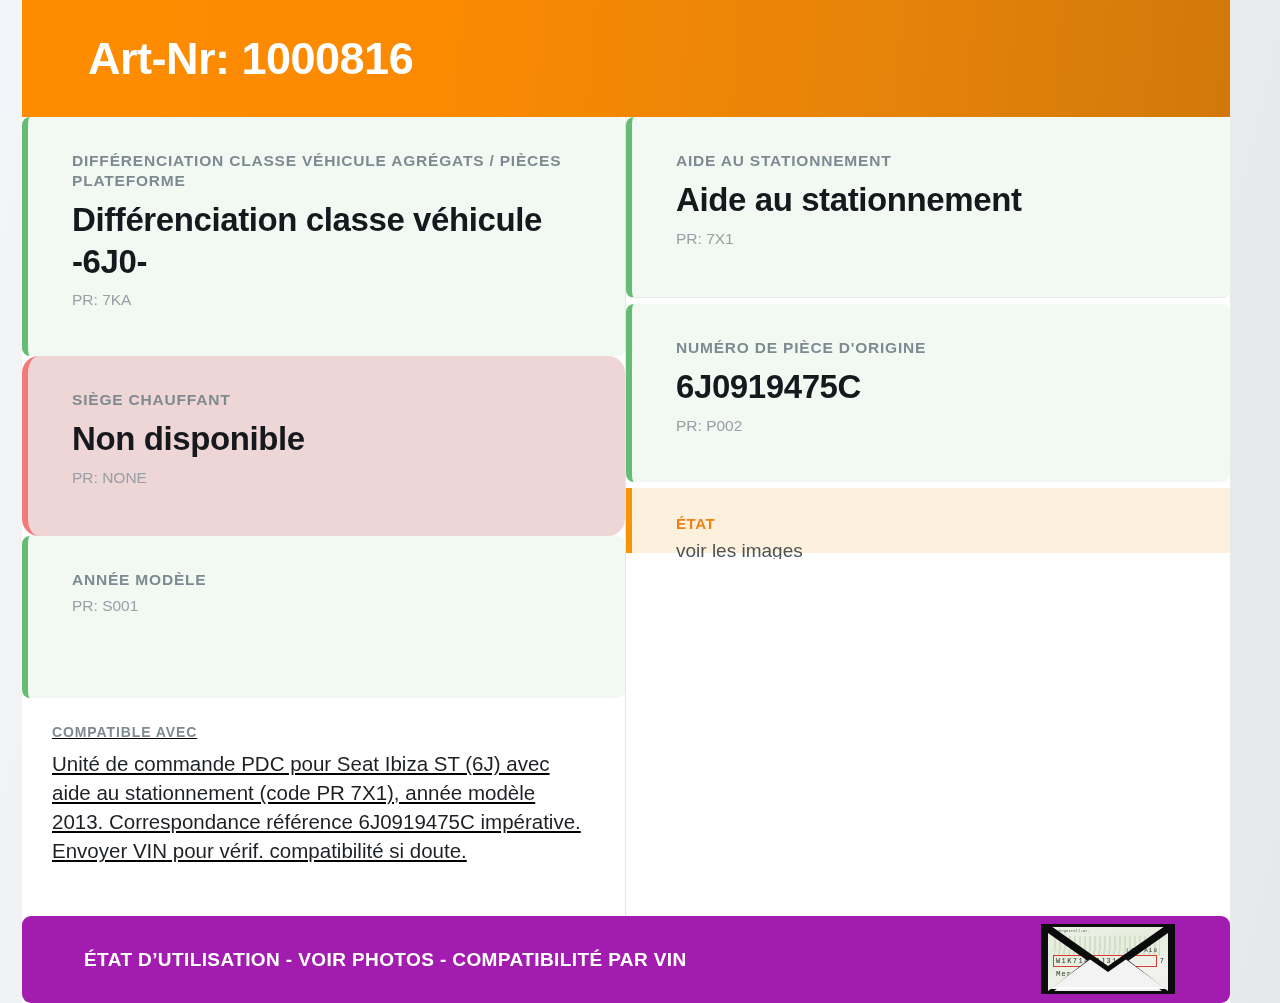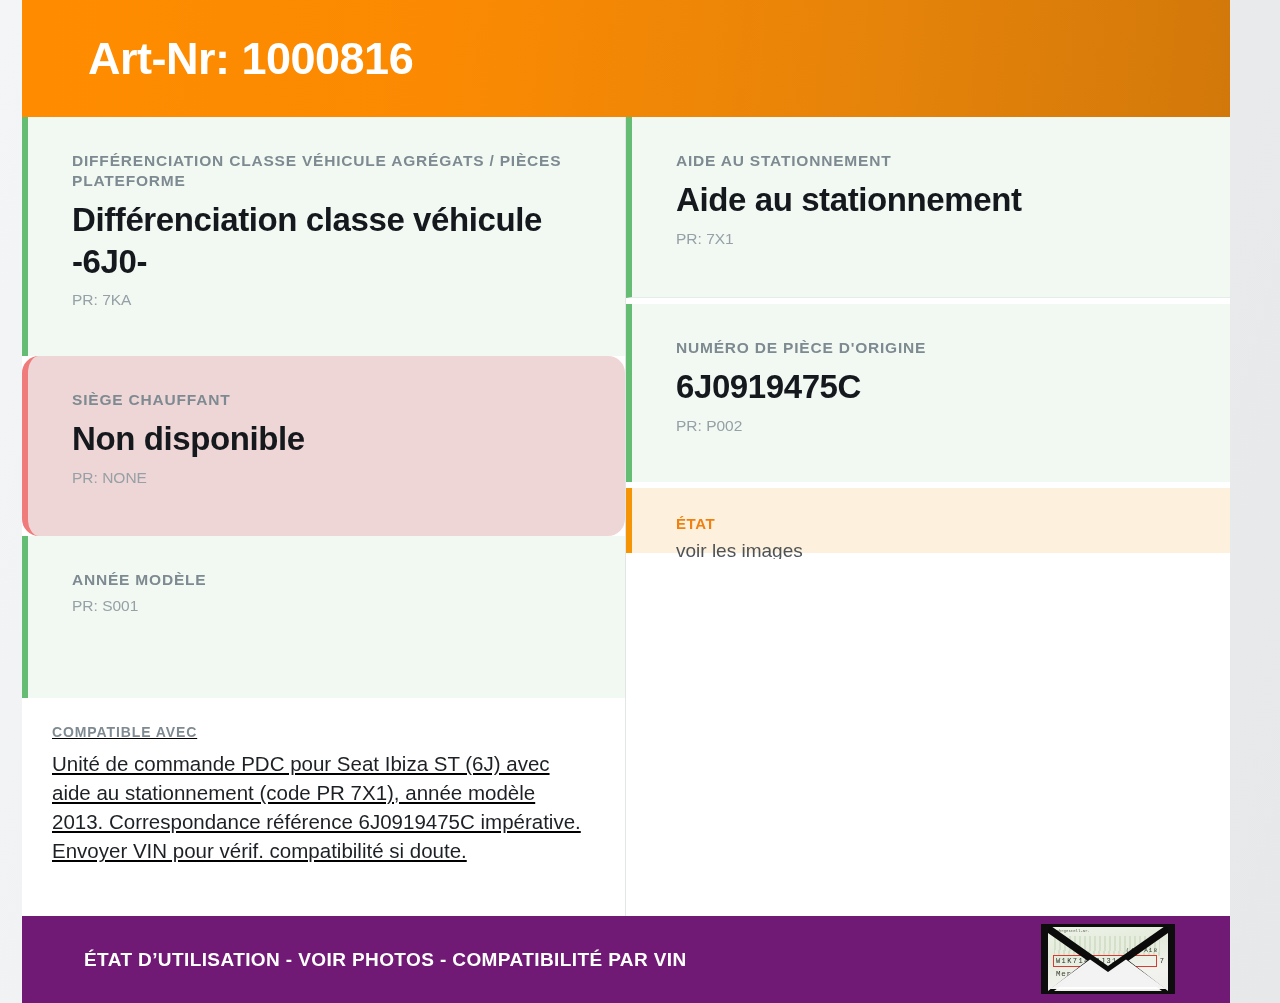--- a/index.html
+++ b/index.html
@@ -68,20 +68,21 @@
 
   
   .card {
     border-left: 6px solid transparent;
     padding: 30px 46px 30px 44px;
     box-sizing: border-box;
   }
   .card.green {
     background: #f2f9f3;
     border-left-color: #65bd73;
+    border-radius: 8px;
   }
   .card.red {
     background: #efd6d6;
     border-left-color: #ef7b7b;
     border-radius: 17px;
   }
   .card.amber {
     background: #fdf0dc;
     border-left-color: #f59505;
   }
@@ -155,24 +156,25 @@
 
   .right-filler {
     flex: 1 1 auto;
     background: #ffffff;
   }
 
   
   .footer {
     flex: 0 0 auto;
     height: 87px;
-    background: #701a75;
+    background: #a21caf;
     display: flex;
     align-items: center;
     position: relative;
+    border-radius: 9px;
   }
   .footer-text {
     color: #ffffff;
     font-size: 19px;
     font-weight: bold;
     letter-spacing: 0.4px;
     padding-left: 62px;
     text-transform: uppercase;
   }
   .footer-thumb {

